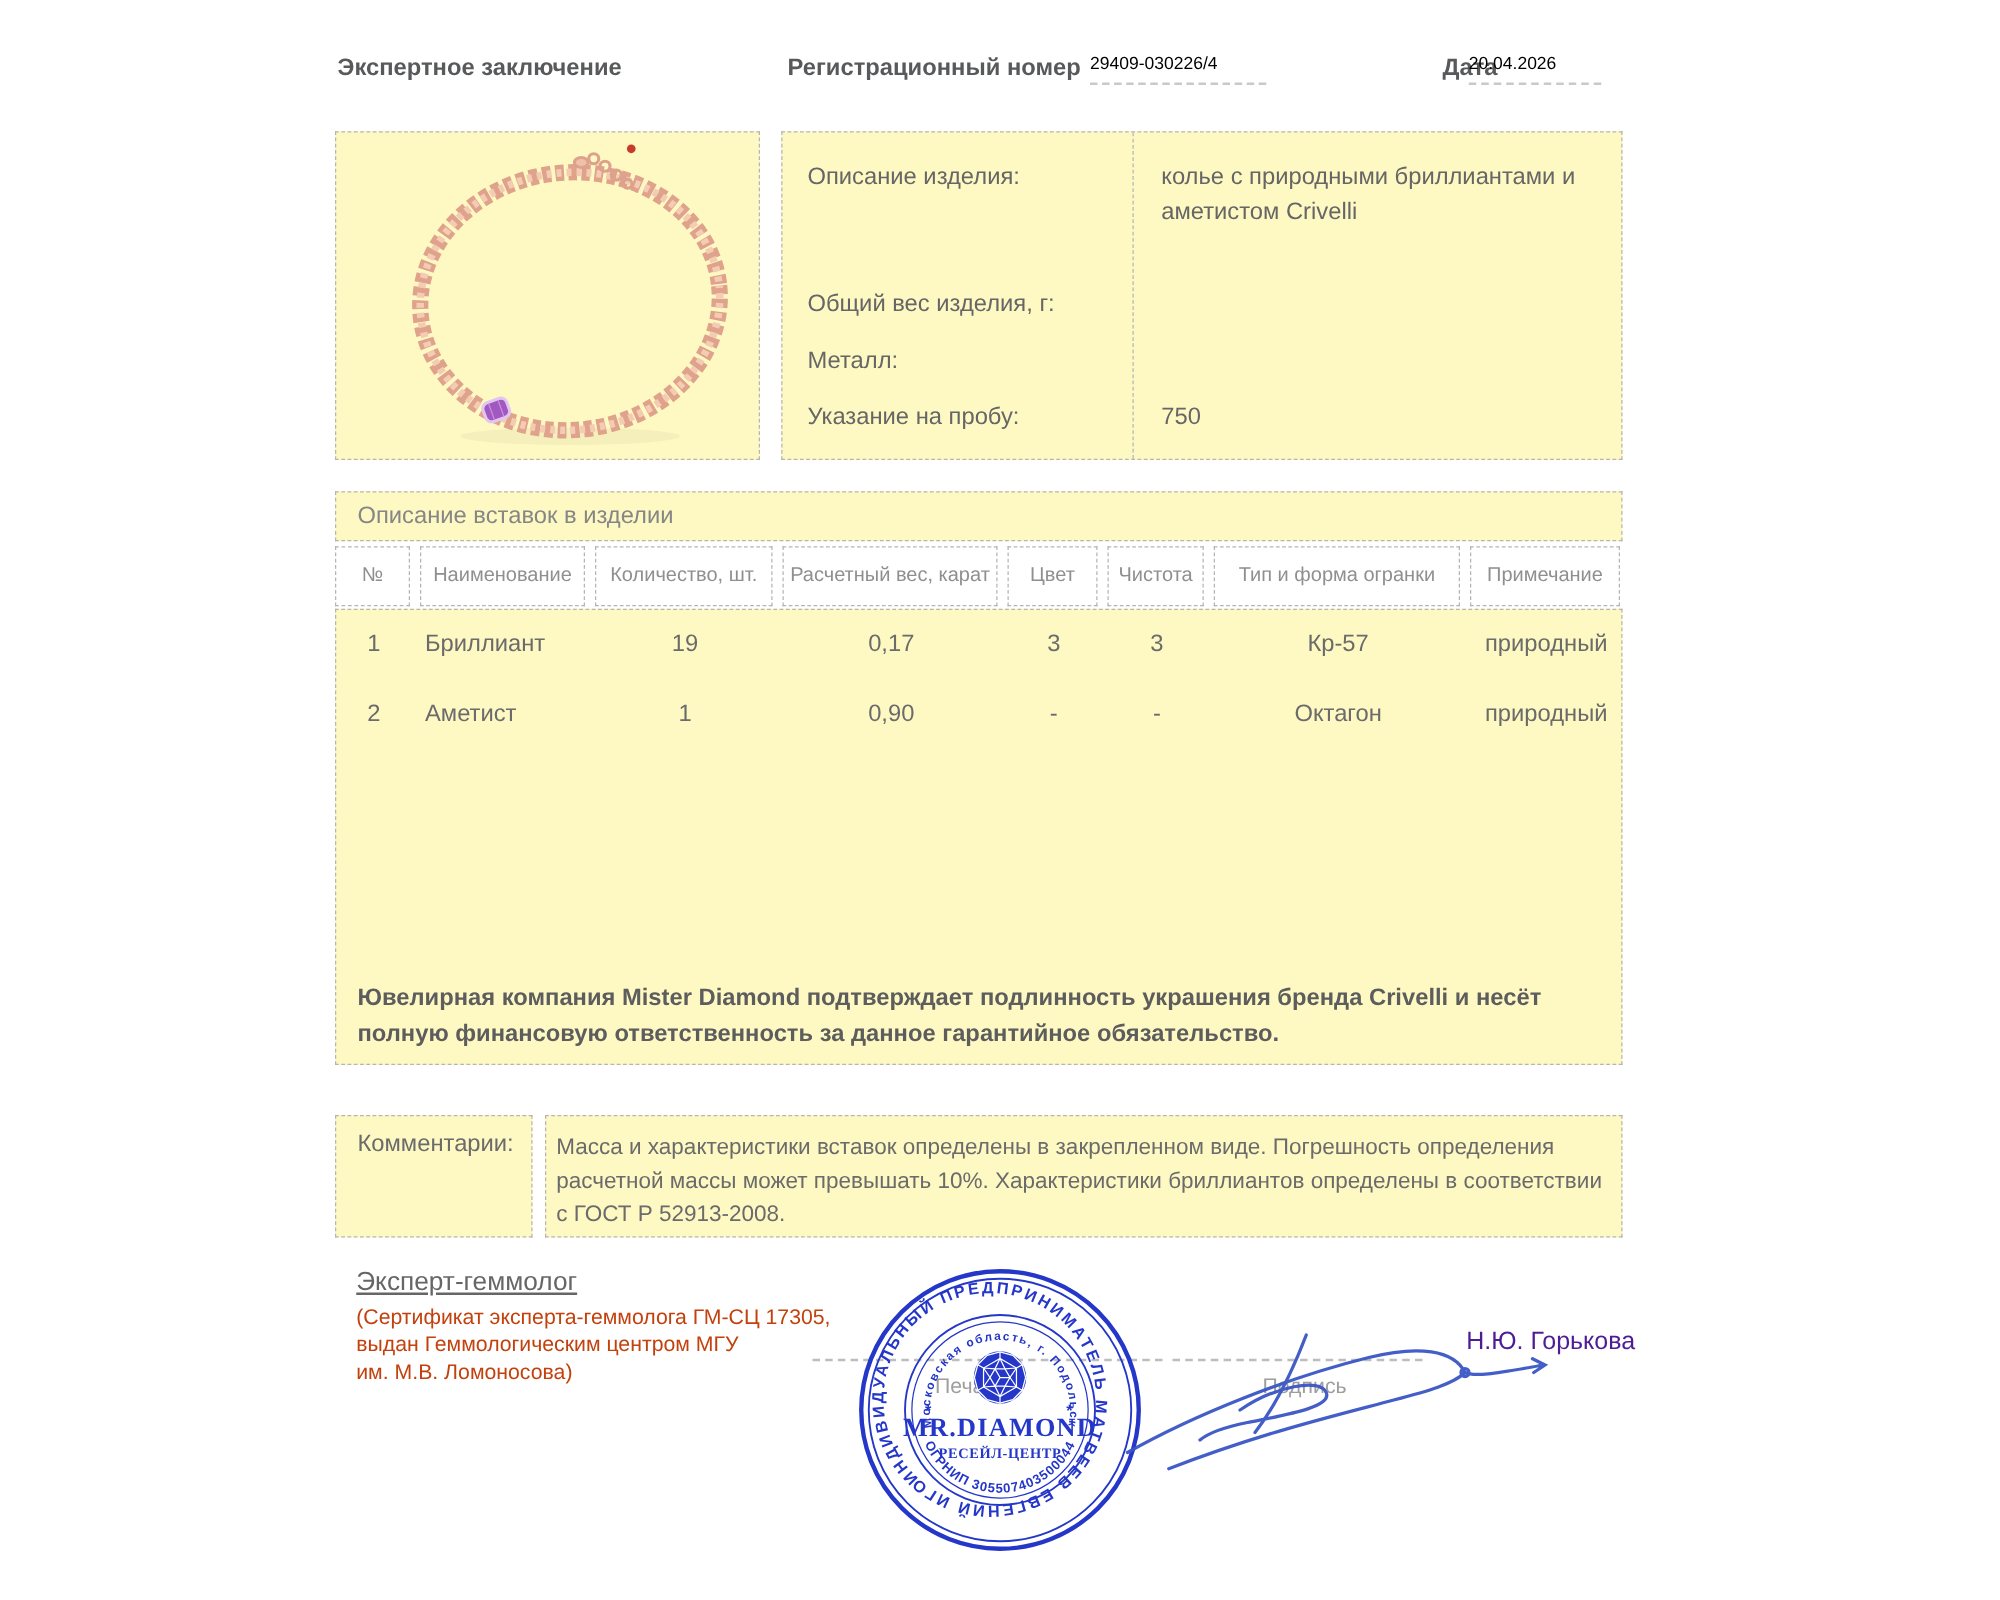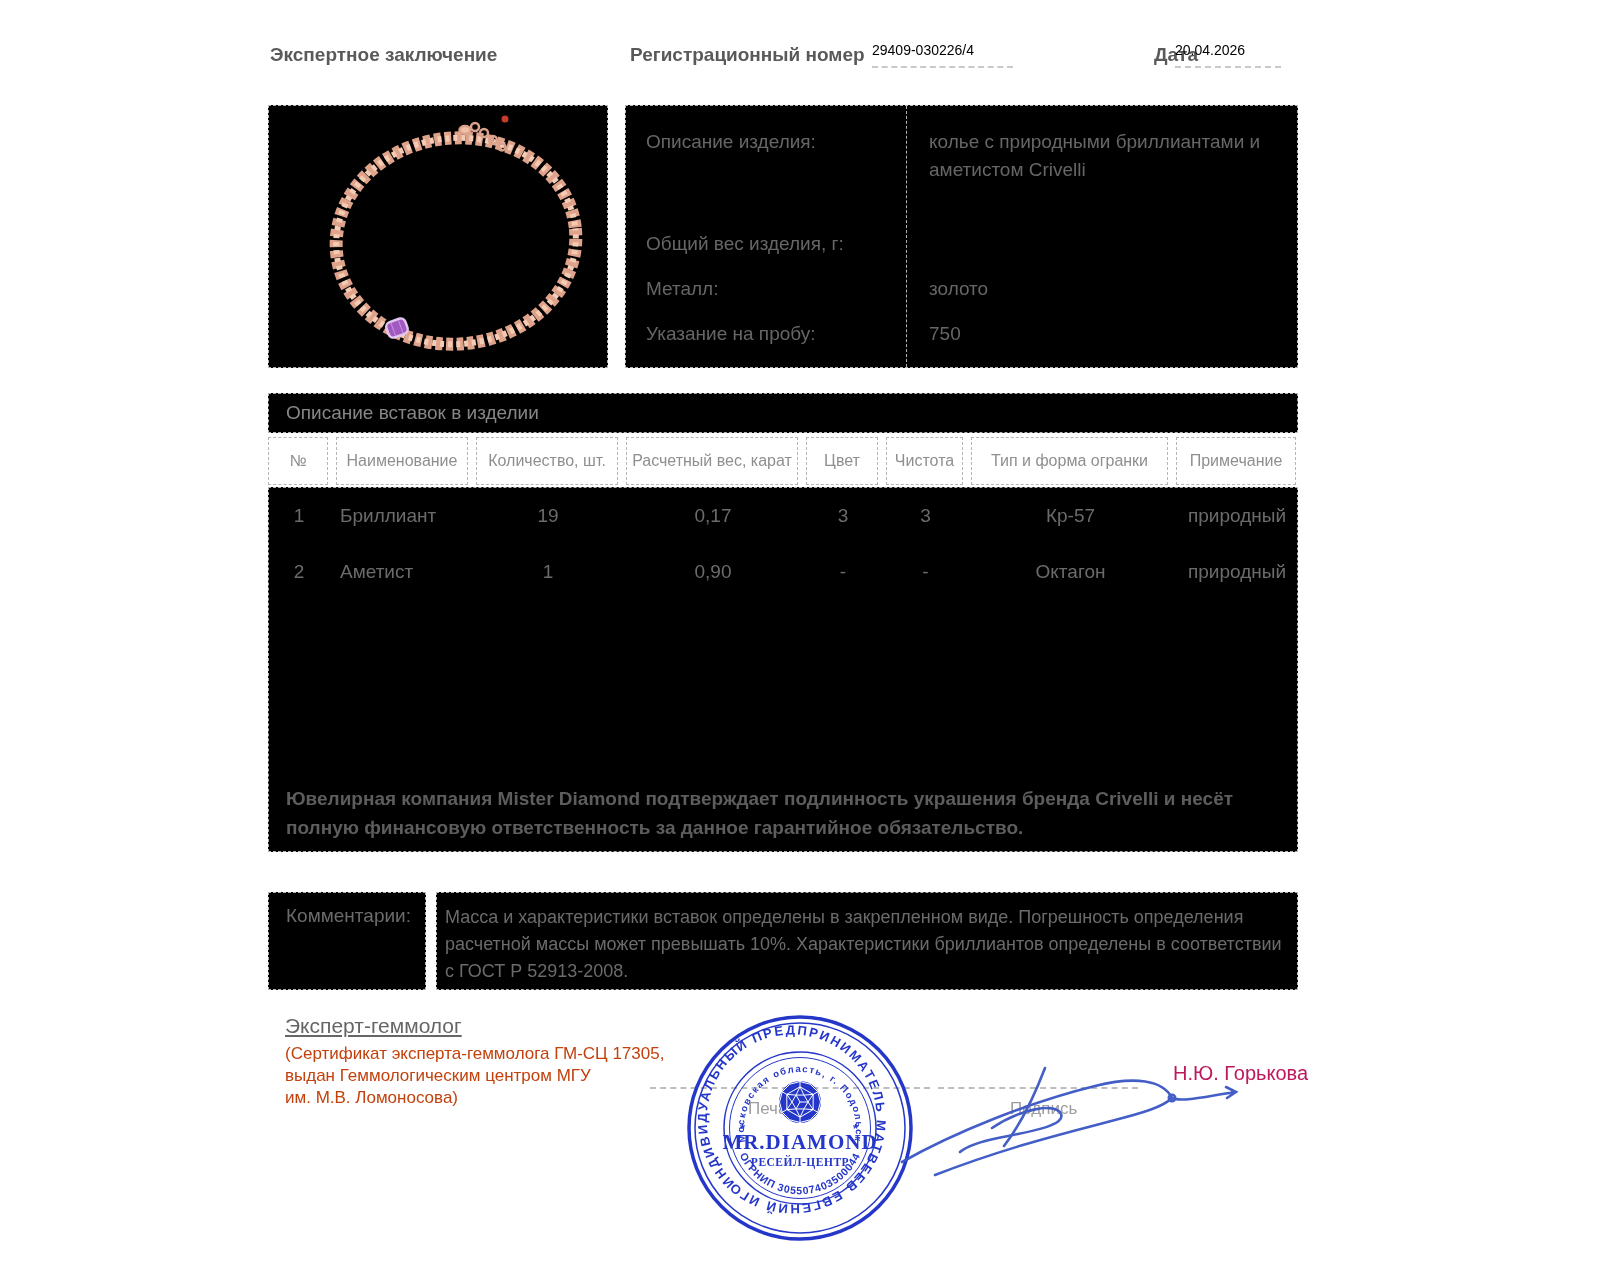--- a/index.html
+++ b/index.html
@@ -2,21 +2,21 @@
 <html><head>
 <meta charset="utf-8">
 <style>
   html,body{margin:0;padding:0;}
   body{
     width:1600px;height:1280px;position:relative;background:#ffffff;
     font-family:"Liberation Sans",sans-serif;color:#6b6b6b;overflow:hidden;
     -webkit-font-smoothing:antialiased;
   }
   .abs{position:absolute;}
-  .dashbox{border:1px dashed #b5b5b5;box-sizing:border-box;background:#000000;}
+  .dashbox{border:1px dashed #b5b5b5;box-sizing:border-box;background:#fef9c3;}
   
   .h-bold{font-weight:700;font-size:19px;color:#58595b;white-space:nowrap;}
   .h-val{font-size:14px;color:#000000;white-space:nowrap;}
   .dash-underline{border-bottom:2px dashed #c9c9c9;}
   
   .desc-divider{position:absolute;left:280px;top:0;bottom:0;border-left:1px dashed #b5b5b5;}
   .field{position:absolute;left:0;width:100%;display:flex;font-size:19px;line-height:28px;color:#666;}
   .f-label{width:280px;box-sizing:border-box;padding-left:20px;}
   .f-value{padding-left:23px;width:360px;}
   
@@ -32,21 +32,21 @@
   .guarantee{position:absolute;left:17px;right:10px;bottom:9px;font-weight:700;
              font-size:19px;line-height:29px;color:#5d5d5d;}
   
   .com-label{font-size:19px;color:#6b6b6b;padding:12px 0 0 17px;}
   .com-text{font-size:18px;line-height:27px;color:#6b6b6b;padding:11px 6px 0 8px;}
   
   .expert-title{font-size:21px;color:#666;}
   .cert-line{display:block;font-size:17px;line-height:22px;color:#c2410c;}
   .sign-line{border-top:2px dashed #bdbdbd;height:0;z-index:1;}
   .sign-label{font-size:17px;color:#9e9e9e;z-index:1;}
-  .expert-name{font-size:20px;color:#be185d;z-index:1;white-space:nowrap;}
+  .expert-name{font-size:20px;color:#4c1d95;z-index:1;white-space:nowrap;}
   svg text{font-family:"Liberation Sans",sans-serif;}
   .stamp-serif{font-family:"Liberation Serif",serif;}
 </style>
 </head>
 <body>
 
 <div class="abs h-bold" style="left:270px;top:44px;">Экспертное заключение</div>
 <div class="abs h-bold" style="left:630px;top:44px;">Регистрационный номер</div>
 <div class="abs h-val dash-underline" style="left:872px;top:42px;width:141px;padding-bottom:8px;">29409-030226/4</div>
 <div class="abs h-bold" style="left:1126px;top:44px;margin-left:28px;">Дата</div>
@@ -78,21 +78,20 @@
   <div class="desc-divider"></div>
   <div class="field" style="top:22px;">
     <div class="f-label">Описание изделия:</div>
     <div class="f-value">колье с природными бриллиантами и аметистом Crivelli</div>
   </div>
   <div class="field" style="top:124px;">
     <div class="f-label">Общий вес изделия, г:</div>
   </div>
   <div class="field" style="top:169px;">
     <div class="f-label">Металл:</div>
-    <div class="f-value">золото</div>
   </div>
   <div class="field" style="top:214px;">
     <div class="f-label">Указание на пробу:</div>
     <div class="f-value">750</div>
   </div>
 </div>
 
 <div class="abs dashbox" style="left:268px;top:393px;width:1030px;height:40px;">
   <div class="sec-title">Описание вставок в изделии</div>
 </div>

